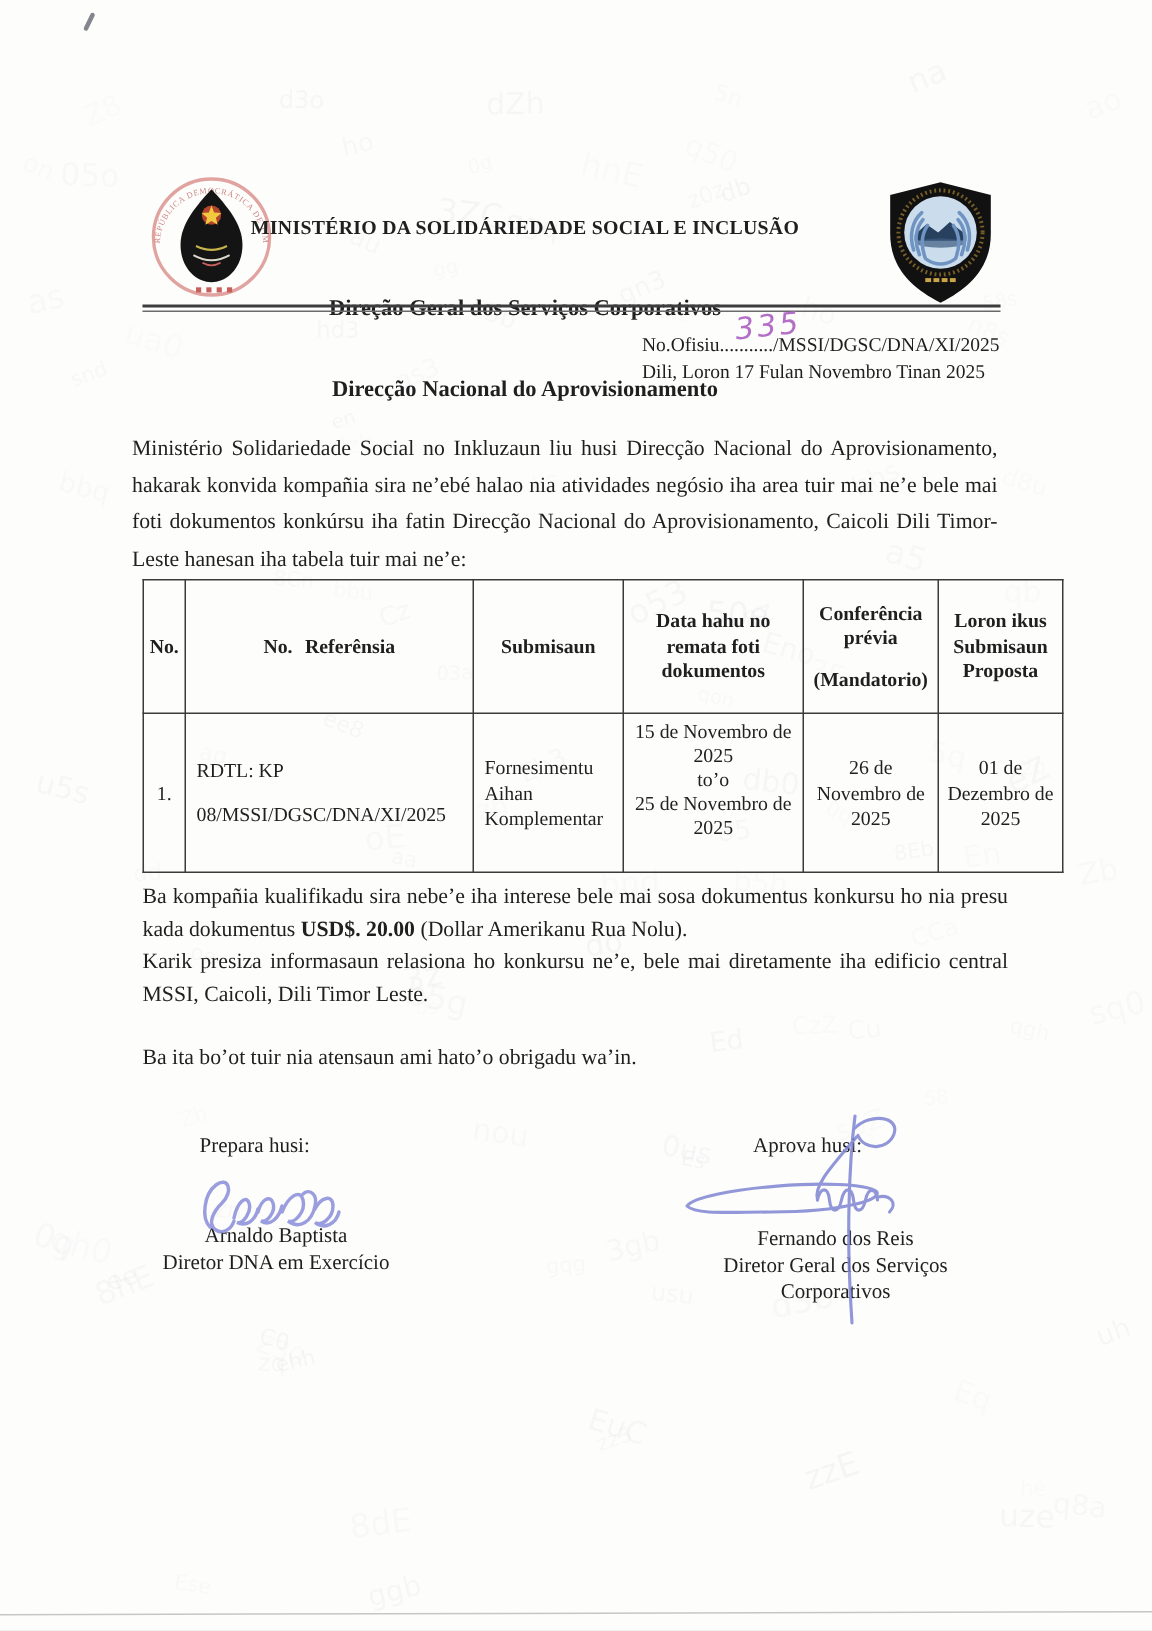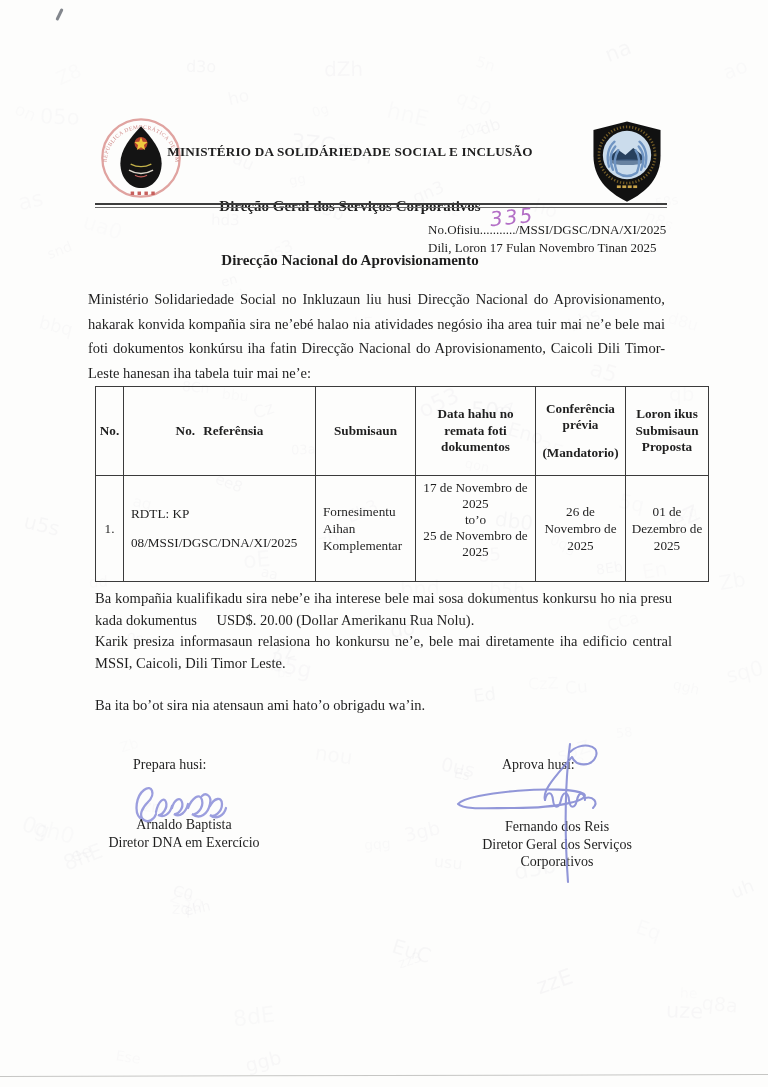--- a/index.html
+++ b/index.html
@@ -51,21 +51,21 @@
   .ref-gap{margin-bottom:13px;}
   .cell-data{line-height:16px;vertical-align:top !important;padding-top:4px !important;}
   .data-gap{margin:0 0;}
   .cell-multiline{line-height:17px;}
 
   
   .post-block{position:absolute;left:95px;top:588px;width:577px;
     font-size:14.5px;line-height:21.5px;}
   .post-block p{margin:0;text-align:justify;}
   .post-block p.thanks{margin-top:21px;text-align:left;}
-  .bold{font-weight:normal;margin-left:16px;}
+  .bold{font-weight:bold;}
 
   
   .sig-label-left{position:absolute;left:133px;top:757px;font-size:14px;}
   .sig-label-right{position:absolute;left:502px;top:757px;font-size:14px;}
   .sig-names-left{position:absolute;left:100px;top:816px;width:168px;text-align:center;
     font-size:14px;line-height:17.5px;}
   .sig-names-right{position:absolute;left:448px;top:818px;width:218px;text-align:center;
     font-size:14px;line-height:17.5px;}
   .sig-svg{position:absolute;z-index:2;pointer-events:none;}
   .sig-svg-left{left:130px;top:782px;}
@@ -284,34 +284,34 @@
         <th>Loron ikus Submisaun Proposta</th>
       </tr>
       <tr class="tr-body">
         <td class="cell-center">1.</td>
         <td class="cell-left">
           <div class="ref-gap">RDTL: KP</div>
           <div>08/MSSI/DGSC/DNA/XI/2025</div>
         </td>
         <td class="cell-left cell-multiline">Fornesimentu Aihan Komplementar</td>
         <td class="cell-center cell-data">
-          <div>17 de Novembro de 2025</div>
+          <div>15 de Novembro de 2025</div>
           <div class="data-gap">to’o</div>
           <div>25 de Novembro de 2025</div>
         </td>
         <td class="cell-center cell-multiline">26 de Novembro de 2025</td>
         <td class="cell-center cell-multiline">01 de Dezembro de 2025</td>
       </tr>
     </tbody>
       </table>
 
     <div class="post-block">
       <p><span>Ba kompañia kualifikadu sira nebe’e iha interese bele mai sosa dokumentus konkursu ho nia presu kada dokumentus </span><span class="bold">USD$. 20.00</span><span> (Dollar Amerikanu Rua Nolu).</span></p>
       <p>Karik presiza informasaun relasiona ho konkursu ne’e, bele mai diretamente iha edificio central MSSI, Caicoli, Dili Timor Leste.</p>
-      <p class="thanks">Ba ita bo’ot sira nia atensaun ami hato’o obrigadu wa’in.</p>
+      <p class="thanks">Ba ita bo’ot tuir nia atensaun ami hato’o obrigadu wa’in.</p>
     </div>
 
     <div class="sig-label-left">Prepara husi:</div>
     <div class="sig-label-right">Aprova husi:</div>
 
     <svg class="sig-svg sig-svg-left" width="100" height="46" viewBox="0 0 100 46">
       <g stroke="#8b8ed9" stroke-width="2.3" fill="none" stroke-linecap="round" opacity=".85">
         <path d="M10,36 C4,30 6,14 14,8 C22,2 26,12 18,20 C12,26 8,34 14,38 C18,41 24,38 26,32"></path>
         <path d="M26,30 C28,20 34,14 36,20 C38,26 32,34 28,33 C34,36 40,32 42,24"></path>
         <path d="M42,26 C44,18 50,14 52,20 C54,26 48,33 44,32 C50,36 56,30 58,22"></path>

